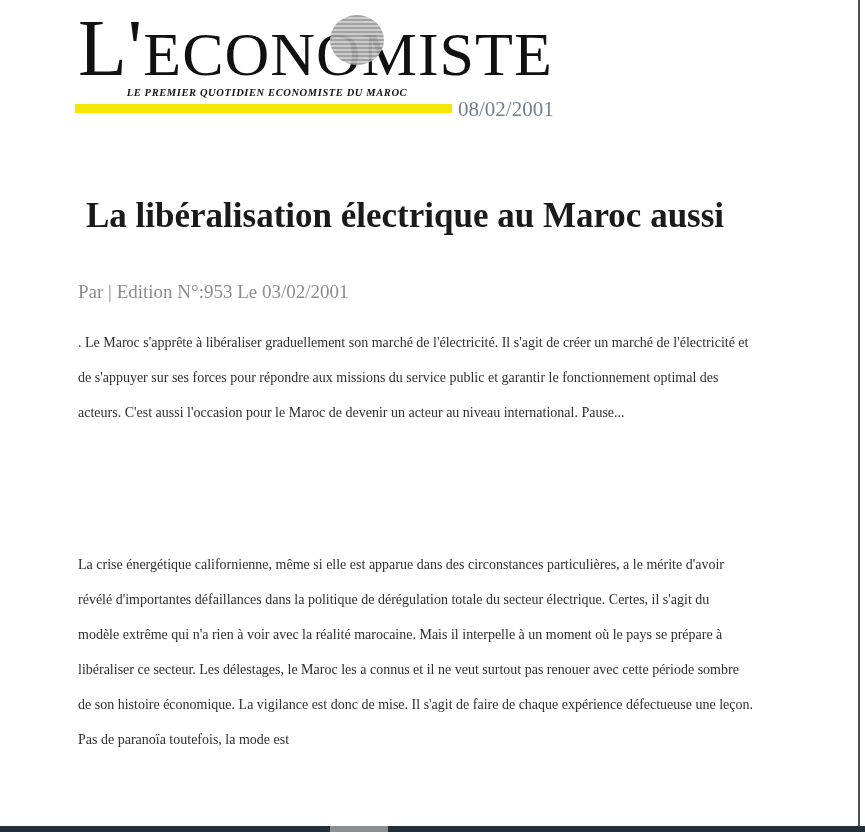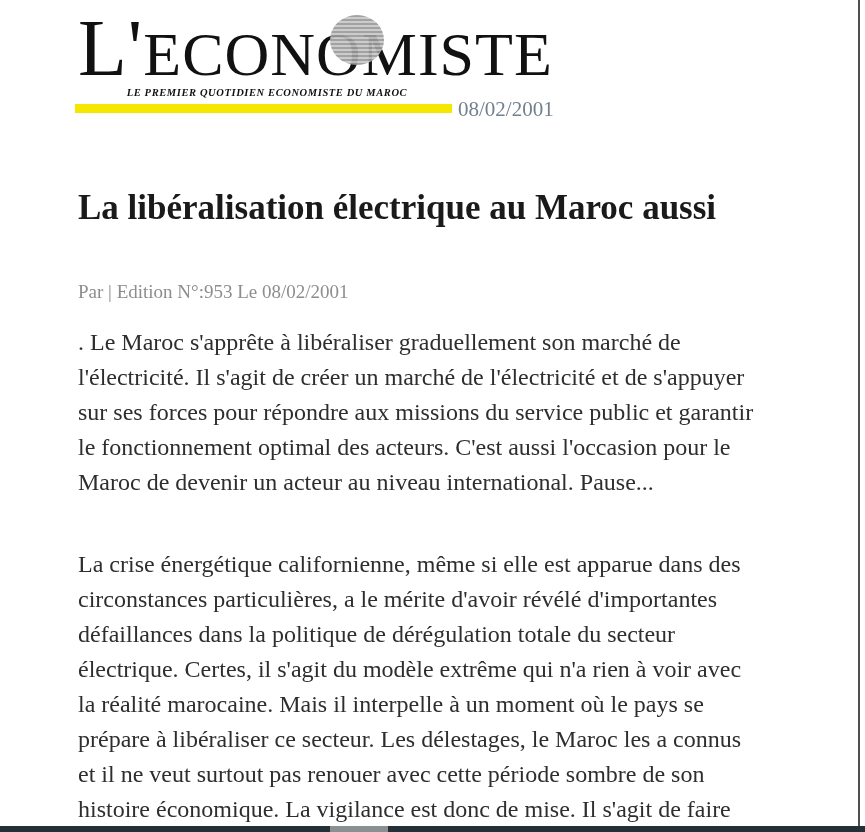--- a/index.html
+++ b/index.html
@@ -78,41 +78,41 @@
     color: var(--date-color, #73808e);
     white-space: nowrap;
   }
 
   
   .article-title {
     position: absolute;
     left: 78px;
     top: 183px;
     width: 672px;
-    margin: 0;
+    margin: 8px;
     font-size: 35px;
     line-height: 49px;
     font-weight: bold;
     color: #1a1a1a;
     font-family: "Liberation Serif", serif;
   }
   .article-byline {
     position: absolute;
     left: 78px;
     top: 281px;
     font-size: 19px;
     color: var(--byline-color, #8d8d8d);
     white-space: nowrap;
   }
   .article-paragraph {
     position: absolute;
     left: 78px;
     width: 676px;
     margin: 0;
-    font-size: 24px;
+    font-size: 14px;
     line-height: 35px;
     color: #2e2e2e;
     text-align: left;
   }
   .para-0 { top: 325px; }
   .para-1 { top: 547px; font-family: Liberation Serif, serif; }
 
   
   .right-border {
     position: absolute;
@@ -147,21 +147,21 @@
   <header>
     <div class="logo-text"><span class="logo-l">L'</span><span class="logo-rest">ECONOMISTE</span></div>
     <div class="globe"></div>
     <div class="tagline">LE PREMIER QUOTIDIEN ECONOMISTE DU MAROC</div>
     <div class="yellow-rule"></div>
     <span class="masthead-date">08/02/2001</span>
   </header>
 
   <main>
     <h1 class="article-title">La libéralisation électrique au Maroc aussi</h1>
-    <div class="article-byline">Par | Edition N°:953 Le 08/02/2001</div>
+    <div class="article-byline">Par | Edition N°:953 Le 03/02/2001</div>
     <p class="article-paragraph para-0">. Le Maroc s'apprête à libéraliser graduellement son marché de l'électricité. Il s'agit de créer un marché de l'électricité et de s'appuyer sur ses forces pour répondre aux missions du service public et garantir le fonctionnement optimal des acteurs. C'est aussi l'occasion pour le Maroc de devenir un acteur au niveau international. Pause...</p>
     <p class="article-paragraph para-1">La crise énergétique californienne, même si elle est apparue dans des circonstances particulières, a le mérite d'avoir révélé d'importantes défaillances dans la politique de dérégulation totale du secteur électrique. Certes, il s'agit du modèle extrême qui n'a rien à voir avec la réalité marocaine. Mais il interpelle à un moment où le pays se prépare à libéraliser ce secteur. Les délestages, le Maroc les a connus et il ne veut surtout pas renouer avec cette période sombre de son histoire économique. La vigilance est donc de mise. Il s'agit de faire de chaque expérience défectueuse une leçon. Pas de paranoïa toutefois, la mode est</p>
   </main>
 
   <div class="right-border"></div>
   <div class="bottom-bar">
     <div class="bottom-thumb"></div>
   </div>
 
 </div>

